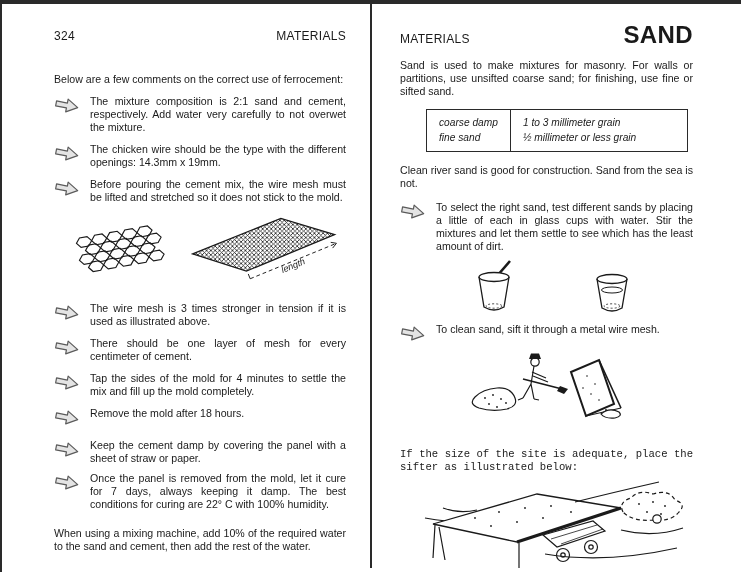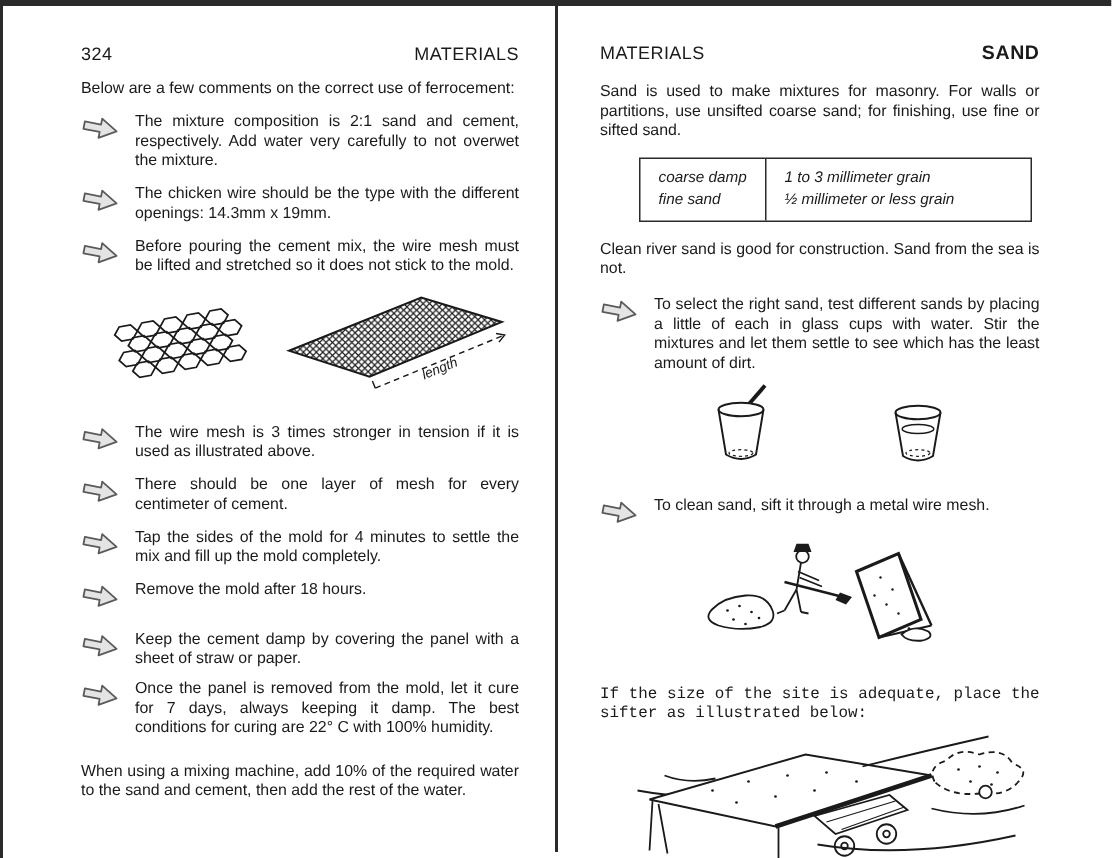--- a/index.html
+++ b/index.html
@@ -5,23 +5,23 @@
   html,body{margin:0;padding:0;background:#ffffff;}
   body{width:741px;height:572px;overflow:hidden;font-family:"Liberation Sans",sans-serif;color:#1a1a1a;}
   .spread{position:relative;width:622px;height:572px;background:#ffffff;}
   .topbar{position:absolute;top:0;left:0;width:741px;height:4px;background:#2a2a2a;}
   .edge-left{position:absolute;top:0;left:0;width:2px;height:572px;background:#2a2a2a;}
   .gutter{position:absolute;top:0;left:370px;width:2px;height:568px;background:#2a2a2a;}
   .page{position:absolute;top:4px;box-sizing:border-box;font-size:10.6px;line-height:13px;}
   .page-left{left:2px;width:368px;padding:26px 24px 0 52px;}
   .page-right{left:372px;width:369px;padding:24px 48px 0 28px;}
   .pg-header{display:flex;justify-content:space-between;align-items:baseline;font-size:12px;letter-spacing:.3px;}
-  .pg-header .big{font-size:13px;font-weight:bold;letter-spacing:.4px;}
+  .pg-header .big{font-size:24px;font-weight:bold;letter-spacing:.4px;}
   p{margin:0;text-align:justify;}
-  .intro{margin-top:10px;}
+  .intro{margin-top:30px;}
   .bullets{margin-top:2px;}
   .bullet{display:flex;gap:9px;margin-top:9px;align-items:flex-start;}
   .bullet .arr{flex:0 0 27px;padding-top:1px;}
   .bullet p{flex:1;}
   .illus-row{display:flex;justify-content:space-between;align-items:flex-end;margin:6px 0 2px 14px;}
   .footer-para{margin-top:16px;}
   
   .r-intro{margin-top:13px;}
   .grain-table{display:flex;border:1.5px solid #2a2a2a;margin:11px 0 0 26px;width:262px;box-sizing:border-box;font-style:italic;font-size:10.2px;line-height:15px;}
   .grain-table .col{padding:5px 0 6px 12px;}
@@ -217,21 +217,21 @@
         <g transform="translate(196,16)">
           <ellipse cx="15" cy="4" rx="15" ry="4.5" fill="#ffffff" stroke="#1a1a1a" stroke-width="1.3"></ellipse>
           <path d="M0 4 L5 33 Q15 39 25 33 L30 4" fill="none" stroke="#1a1a1a" stroke-width="1.3"></path>
           <ellipse cx="15" cy="15" rx="10.5" ry="3" fill="none" stroke="#1a1a1a" stroke-width="1"></ellipse>
           <ellipse cx="15" cy="31" rx="8" ry="2.2" fill="none" stroke="#1a1a1a" stroke-width="0.8" stroke-dasharray="2 2"></ellipse>
         </g>
       </svg>
     </div>
 
     <div class="bullets">
-      <div class="bullet" style="margin-top:22px">
+      <div class="bullet" style="margin-top:10px">
         <span class="arr"><svg width="27" height="19" viewBox="0 0 27 19">
               <g transform="rotate(11 13 9)">
                 <path d="M2 7 L13 7 L13 3 L24 9.5 L13 16 L13 12 L2 12 Z" fill="#e4e4e4" stroke="#5a5a5a" stroke-width="1.2" stroke-linejoin="round"></path>
               </g>
             </svg></span>
         <p>To clean sand, sift it through a metal wire mesh.</p>
       </div>
     </div>
 
     <div class="center-illus">

